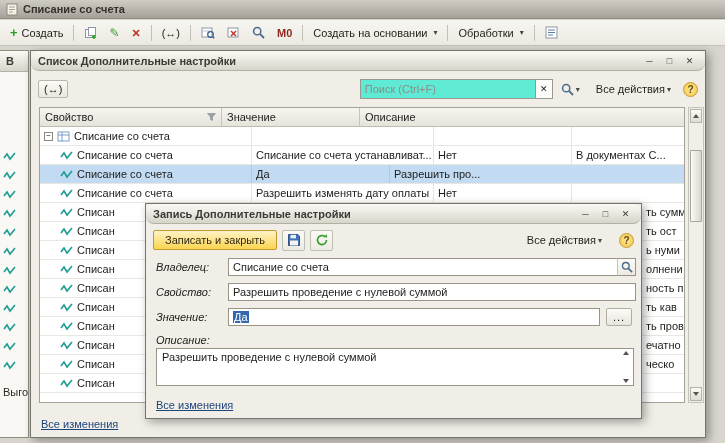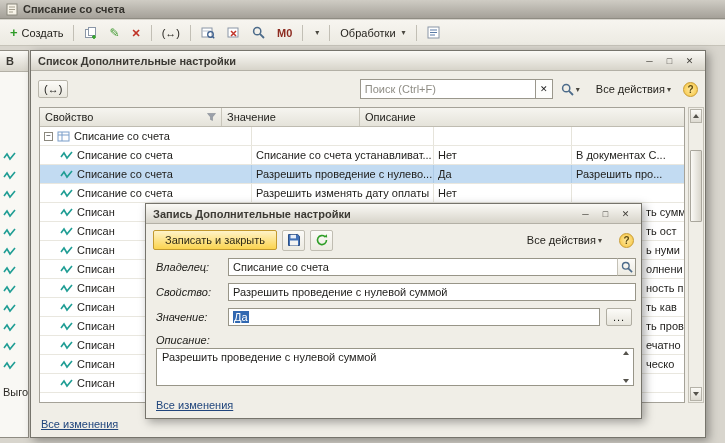--- a/index.html
+++ b/index.html
@@ -28,32 +28,32 @@
   .bg-strip { position:absolute; left:0; top:50px; width:29px; height:388px;
     background:#f9f8f4; border:1px solid #8f8c83; border-left:none; }
   .strip-titlebar { height:21px; background:linear-gradient(#fbfaf6,#d7d4ca); border-bottom:1px solid #b3b0a6;
     display:flex; align-items:center; padding:0 6px; font-weight:bold; color:#3c3a34; }
   .strip-icons { position:absolute; left:3px; top:100px; display:flex; flex-direction:column; gap:8px; }
   .strip-frag { position:absolute; left:3px; top:335px; color:#2c2a25; white-space:nowrap; }
 
   
   .win { position:absolute; background:#f0eee7; border:1px solid #76746c; box-shadow:3px 3px 9px rgba(0,0,0,.35); }
   .win-titlebar { height:20px; background:linear-gradient(#fbfaf6,#d7d4ca); border-bottom:1px solid #b3b0a6;
-    display:flex; align-items:center; padding:0 7px; gap:6px; }
+    display:flex; align-items:center; padding:0 7px; gap:6px;border-radius:8px; }
   .win-title { font-weight:bold; color:#3c3a34; white-space:nowrap; overflow:hidden; }
   .win-btns { margin-left:auto; display:flex; gap:3px; }
   .win-btn { width:17px; height:15px; display:flex; align-items:center; justify-content:center;
     font-size:9px; color:#3f3d37; border:1px solid transparent; border-radius:2px; cursor:default; }
 
   
   .list-win { left:30px; top:50px; width:676px; height:388px; }
   .lw-toolbar { position:absolute; top:22px; left:0; right:0; height:32px; display:flex; align-items:center; padding:0 7px; }
   .btn-period { border:1px solid #b9b6ab; background:linear-gradient(#fcfbf8,#e9e7de); padding:2px 5px; border-radius:2px; }
   .search-wrap { margin-left:auto; display:flex; align-items:center; }
-  .search-input { width:176px; height:20px; border:1px solid #9a978c; background:#ffffff;
+  .search-input { width:176px; height:20px; border:1px solid #9a978c; background:#5eead4;
     font:11px "Liberation Sans", sans-serif; padding:0 4px; color:#222; }
   .search-input::placeholder { color:#8f8d85; }
   .btn-clear { width:17px; height:20px; border:1px solid #9a978c; border-left:none; background:#fdfdfb;
     display:flex; align-items:center; justify-content:center; font-size:9px; color:#1c1c1c; }
   .btn-search-opts { display:flex; align-items:center; margin-left:5px; padding:2px 3px; }
   .btn-actions { display:flex; align-items:center; margin-left:9px; padding:2px 4px; color:#26241f; }
   .help-btn { width:15px; height:15px; border-radius:50%; background:radial-gradient(#ffe9a0,#f5c33c);
     border:1px solid #c99c33; display:flex; align-items:center; justify-content:center;
     font-weight:bold; font-size:10px; color:#5d4a12; margin-left:8px; flex:none; }
 
@@ -163,20 +163,21 @@
       <svg width="13" height="13" viewBox="0 0 13 13">
           <circle cx="5.2" cy="5.2" r="3.6" fill="none" stroke="#4c6b8a" stroke-width="1.5"></circle>
           <line x1="7.9" y1="7.9" x2="12" y2="12" stroke="#4c6b8a" stroke-width="1.8"></line>
         </svg>
     </span>
     <span class="tb-btn">
       <span class="m0">M0</span>
     </span>
     <span class="tb-sep"></span>
     <span class="tb-btn">
+      <span>Создать на основании</span>
       <span class="caret">▾</span>
     </span>
     <span class="tb-sep"></span>
     <span class="tb-btn">
       <span>Обработки</span>
       <span class="caret">▾</span>
     </span>
     <span class="tb-sep"></span>
     <span class="tb-btn">
       <svg width="13" height="13">
@@ -320,23 +321,20 @@
 
       <div class="trow selected">
         <div class="td c1 indent">
           <span class="prop-icon">
               <svg width="13" height="11" viewBox="0 0 13 11">
                 <polyline points="1,7 4,3 7,8 12,2" fill="none" stroke="#1f9d94" stroke-width="1.6"></polyline>
               </svg>
             </span>
           <span>Списание со счета</span>
         </div>
-        <div class="td c2">
-            <span>Разрешить проведение с нулево...</span>
-          </div>
         <div class="td c3">
             <span>Да</span>
           </div>
         <div class="td c4">
             <span>Разрешить про...</span>
           </div>
       </div>
 
       <div class="trow">
         <div class="td c1 indent">

